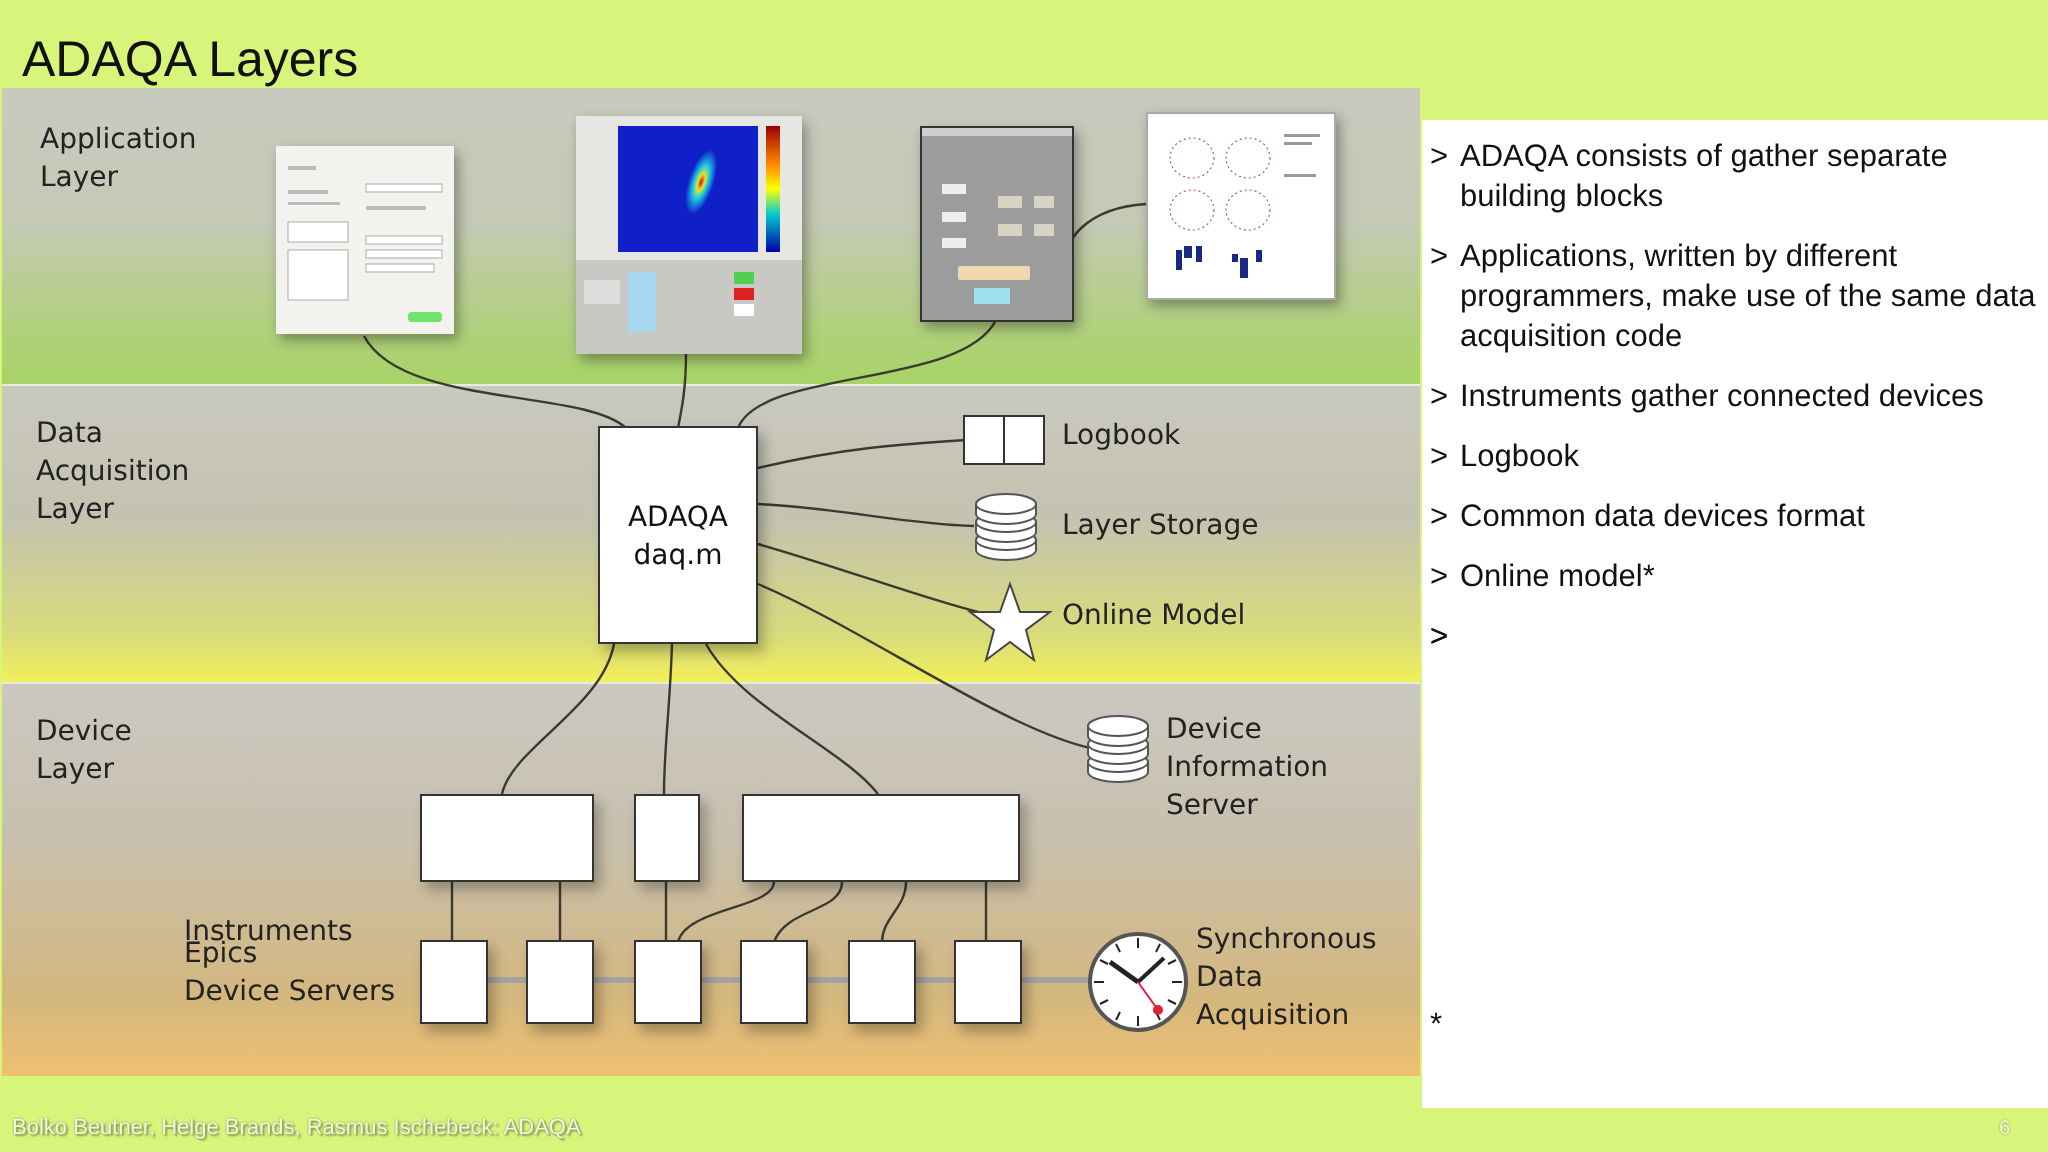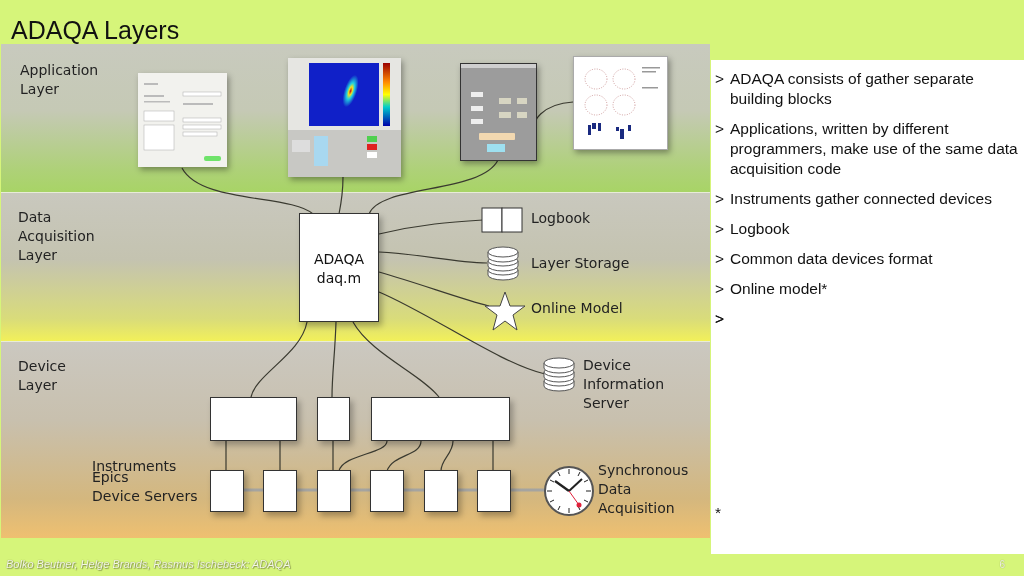--- a/index.html
+++ b/index.html
@@ -13,21 +13,21 @@
   .layer-dev { top: 298px; height: 196px; background: linear-gradient(#cbc8c0 0%, #c8c0ae 40%, #d4b77e 80%, #efc070 100%); }
   .divider { position: absolute; left: 0; width: 709px; height: 1px; background: #e8ecd8; }
   .dlabel { position: absolute; font-family: "DejaVu Sans", sans-serif; font-size: 14px; line-height: 19px; color: #222; white-space: pre-line; }
   .right-panel { position: absolute; left: 711px; top: 60px; width: 313px; height: 494px; background: #fff; }
   .bullets { list-style: none; margin: 0; padding: 0; position: absolute; left: 4px; top: 9px; width: 305px; }
   .bullets li { position: relative; padding-left: 15px; font-size: 15.5px; line-height: 20px; color: #111; margin-bottom: 10px; }
   .bullets li .mk { position: absolute; left: 0; top: 0; }
   .footnote { position: absolute; left: 4px; top: 443px; width: 305px; font-size: 15.5px; line-height: 20px; color: #111; padding-left: 15px; }
   .footnote .mk { position: absolute; left: 0; top: 0; }
   .footer { position: absolute; left: 0; top: 555px; width: 1024px; height: 21px; background: #d6f57a; }
-  .footer-text { position: absolute; left: 6px; top: 3px; font-size: 11px; color: #f3f7e4; text-shadow: 0 0 1px #7a8a40, 1px 1px 1px #8d9d50; font-style: italic; }
+  .footer-text { position: absolute; left: 6px; top: 3px; font-size: 11px; color: #f3f7e4; text-shadow: 0 0 1px #7a8a40, 1px 1px 1px #8d9d50; }
   .page-num { position: absolute; right: 19px; top: 4px; font-size: 10px; color: #f3f7e4; text-shadow: 0 0 1px #7a8a40; }
   .shot { position: absolute; box-shadow: 2px 3px 6px rgba(0,0,0,0.35); }
   .box { position: absolute; background: #fff; border: 1px solid #333; box-shadow: 3px 4px 6px rgba(0,0,0,0.28); box-sizing: border-box; }
   .adaqa-text { position: absolute; left: 0; top: 36px; width: 100%; text-align: center; font-family: "DejaVu Sans", sans-serif; font-size: 14px; line-height: 19px; color: #111; white-space: pre-line; }
   svg.wires { position: absolute; left: 0; top: 0; }
 </style>
 </head>
 <body>
 
 <div class="title-bar">

